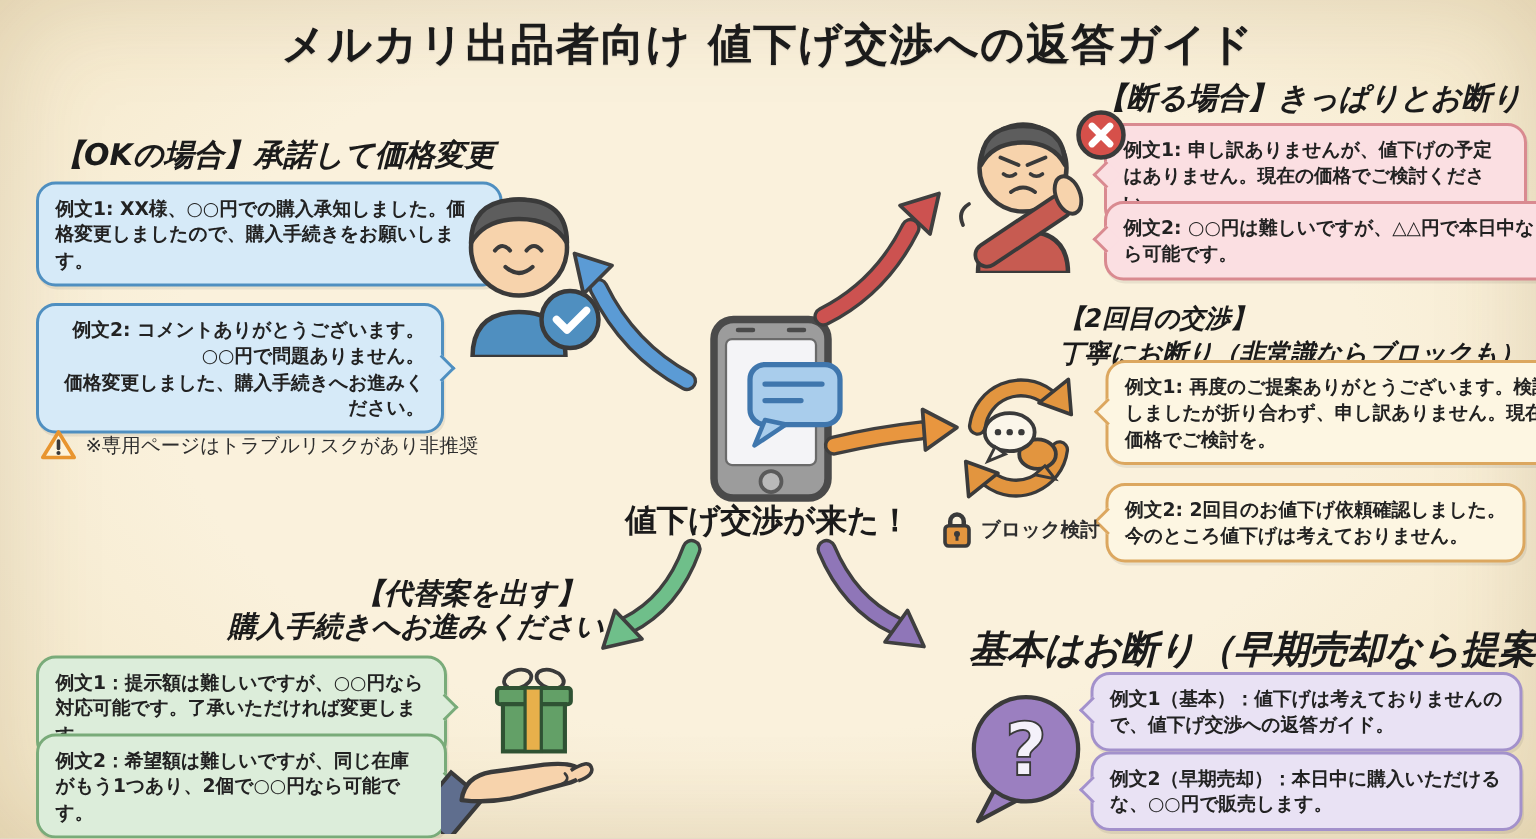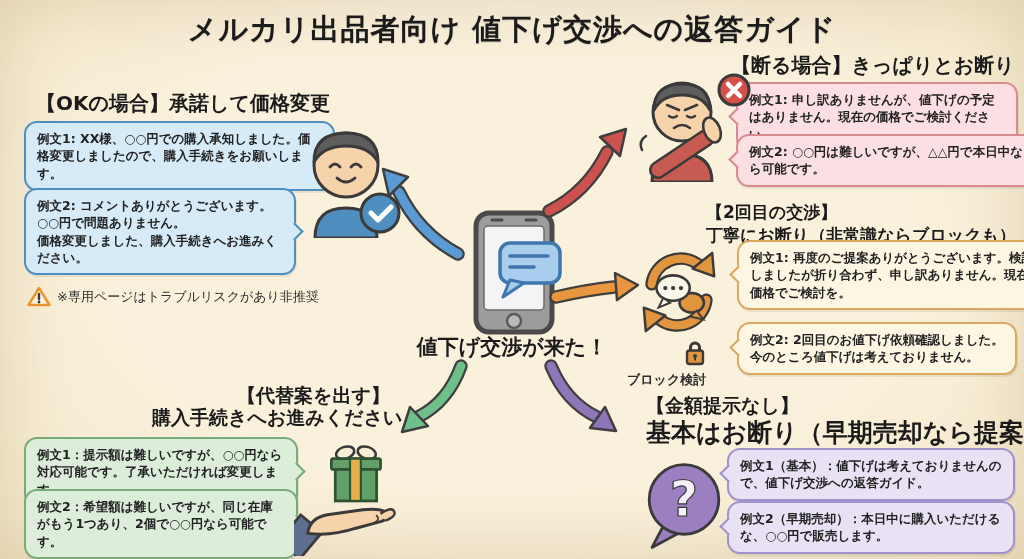--- a/index.html
+++ b/index.html
@@ -7,21 +7,21 @@
     position:relative; width:1024px; height:559px; overflow:hidden;
     background: radial-gradient(ellipse at 50% 45%, #faf1dc 55%, #f3e6c6 100%);
     box-shadow: inset 0 0 70px rgba(120,90,40,0.18);
     font-family:"DejaVu Sans","Liberation Sans",sans-serif; color:#222;
   }
   .title {
     position:absolute; top:10px; left:0; width:100%; text-align:center;
     font-size:29px; font-weight:bold; color:#1b1b1b; letter-spacing:1px;
     text-shadow: 0 1px 1px rgba(0,0,0,0.15);
   }
-  .heading { position:absolute; font-weight:bold; color:#1b1b1b; white-space:nowrap; }
+  .heading { position:absolute; font-weight:bold; color:#1b1b1b; white-space:nowrap;font-style:italic; }
   .bubble {
     position:absolute; border-radius:13px; padding:7px 11px; box-sizing:border-box;
     font-size:12.5px; font-weight:bold; line-height:1.38; white-space:pre-line;
     color:#222; box-shadow:1px 2px 0 rgba(0,0,0,0.07);
   }
   .bubble::after {
     content:""; position:absolute; width:11px; height:11px;
     transform:rotate(45deg); top:calc(50% - 7px); background:inherit;
   }
   .tail-r::after { right:-7px; }
@@ -31,38 +31,38 @@
   .b-pink { background:#fbdfe2; border:2px solid #d98a90; }
   .b-pink.tail-l::after { border-left:2px solid #d98a90; border-bottom:2px solid #d98a90; }
   .b-cream { background:#fdf6e2; border:2px solid #dca75f; }
   .b-cream.tail-l::after { border-left:2px solid #dca75f; border-bottom:2px solid #dca75f; }
   .b-green { background:#dcedda; border:2px solid #79ab79; }
   .b-green.tail-r::after { border-right:2px solid #79ab79; border-top:2px solid #79ab79; }
   .b-purple { background:#e9e2f4; border:2px solid #a391cb; }
   .b-purple.tail-l::after { border-left:2px solid #a391cb; border-bottom:2px solid #a391cb; }
   .note { position:absolute; display:flex; align-items:center; gap:6px;
           font-size:13px; font-weight:normal; color:#2e2e2e; white-space:nowrap; }
-  .block-note { position:absolute; display:flex; align-items:flex-end; gap:5px;
-          font-size:13px; font-weight:bold; color:#2e2e2e; white-space:nowrap;flex-direction:column; }
+  .block-note { position:absolute; display:flex; align-items:center; gap:5px;
+          font-size:13px; font-weight:bold; color:#2e2e2e; white-space:nowrap; }
   .icon { position:absolute; }
   .center-label { position:absolute; font-weight:bold; font-size:21px; color:#1b1b1b;
           text-align:center; white-space:nowrap; }
   svg { display:block; }
   .arrows { position:absolute; left:0; top:0; pointer-events:none; }
 </style>
 </head>
 <body>
 
 <div class="canvas">
 
   <div class="title">メルカリ出品者向け 値下げ交渉への返答ガイド</div>
 
   <div class="heading" style="left:36px; top:90px; font-size:20px;">【OKの場合】承諾して価格変更</div>
   <div class="bubble b-blue tail-r" style="left:24px; top:121px; width:311px;">例文1: XX様、○○円での購入承知しました。価格変更しましたので、購入手続きをお願いします。</div>
-  <div class="bubble b-blue tail-r" style="left:24px; top:188px; width:272px;">例文2: コメントありがとうございます。
+  <div class="bubble b-blue tail-r" style="left:24px; top:202px; width:272px;text-align:right;">例文2: コメントありがとうございます。
 ○○円で問題ありません。
 価格変更しました、購入手続きへお進みください。</div>
   <div class="note" style="left:27px; top:286px;">
     <span>
       <svg width="24" height="21" viewBox="0 0 24 21">
         <path d="M12,2 L22.5,19 H1.5 Z" fill="#fdf3da" stroke="#e8952f" stroke-width="2.4" stroke-linejoin="round"></path>
         <path d="M12,8 v5" stroke="#3a3a3a" stroke-width="2.4" stroke-linecap="round"></path>
         <circle cx="12" cy="16" r="1.4" fill="#3a3a3a"></circle>
       </svg>
     </span>
@@ -147,21 +147,20 @@
       <rect x="38" y="20" width="50" height="11" rx="2" fill="#63a067" stroke="#2f5233" stroke-width="2.8"></rect>
       <rect x="42" y="31" width="42" height="32" fill="#63a067" stroke="#2f5233" stroke-width="2.8"></rect>
       <rect x="57" y="20" width="11" height="43" fill="#e8b04b" stroke="#2f5233" stroke-width="2.2"></rect>
       <rect x="-8" y="82" width="28" height="36" transform="rotate(40 6 100)" fill="#5f6e8e" stroke="#3a3a3a" stroke-width="2.8"></rect>
       <path d="M14,96 Q16,80 34,77 L70,72 Q88,70 94,75 Q98,81 88,84 L62,91 Q38,99 14,96 Z" fill="#f7d3ac" stroke="#3a3a3a" stroke-width="3" stroke-linejoin="round"></path>
       <path d="M88,76 q12,-8 14,-2 q2,5 -9,9" fill="#f7d3ac" stroke="#3a3a3a" stroke-width="2.4" stroke-linejoin="round"></path>
       <path d="M84,78 q4,4 -2,7" stroke="#3a3a3a" stroke-width="1.8" fill="none" stroke-linecap="round"></path>
     </svg>
   </div>
 
-  <div class="heading" style="left:646px; top:393px; font-size:19px;">【金額提示なし】</div>
   <div class="heading" style="left:646px; top:416px; font-size:25px;">基本はお断り（早期売却なら提案も）</div>
   <div class="bubble b-purple tail-l" style="left:727px; top:448px; width:288px;">例文1（基本）：値下げは考えておりませんので、値下げ交渉への返答ガイド。</div>
   <div class="bubble b-purple tail-l" style="left:727px; top:501px; width:288px;">例文2（早期売却）：本日中に購入いただけるな、○○円で販売します。</div>
   <div class="icon" style="left:642px; top:460px;">
     <svg width="84" height="94" viewBox="0 0 88 100">
       <path d="M22,70 L10,93 L40,77 Z" fill="#9b7fc0" stroke="#3a3a3a" stroke-width="3" stroke-linejoin="round"></path>
       <circle cx="44" cy="42" r="37" fill="#9b7fc0" stroke="#3a3a3a" stroke-width="3"></circle>
       <text x="44" y="60" text-anchor="middle" font-size="52" font-weight="bold" fill="#f4f1fa" stroke="#3a3a3a" stroke-width="1.3" font-family="DejaVu Sans, sans-serif">?</text>
     </svg>
   </div>

